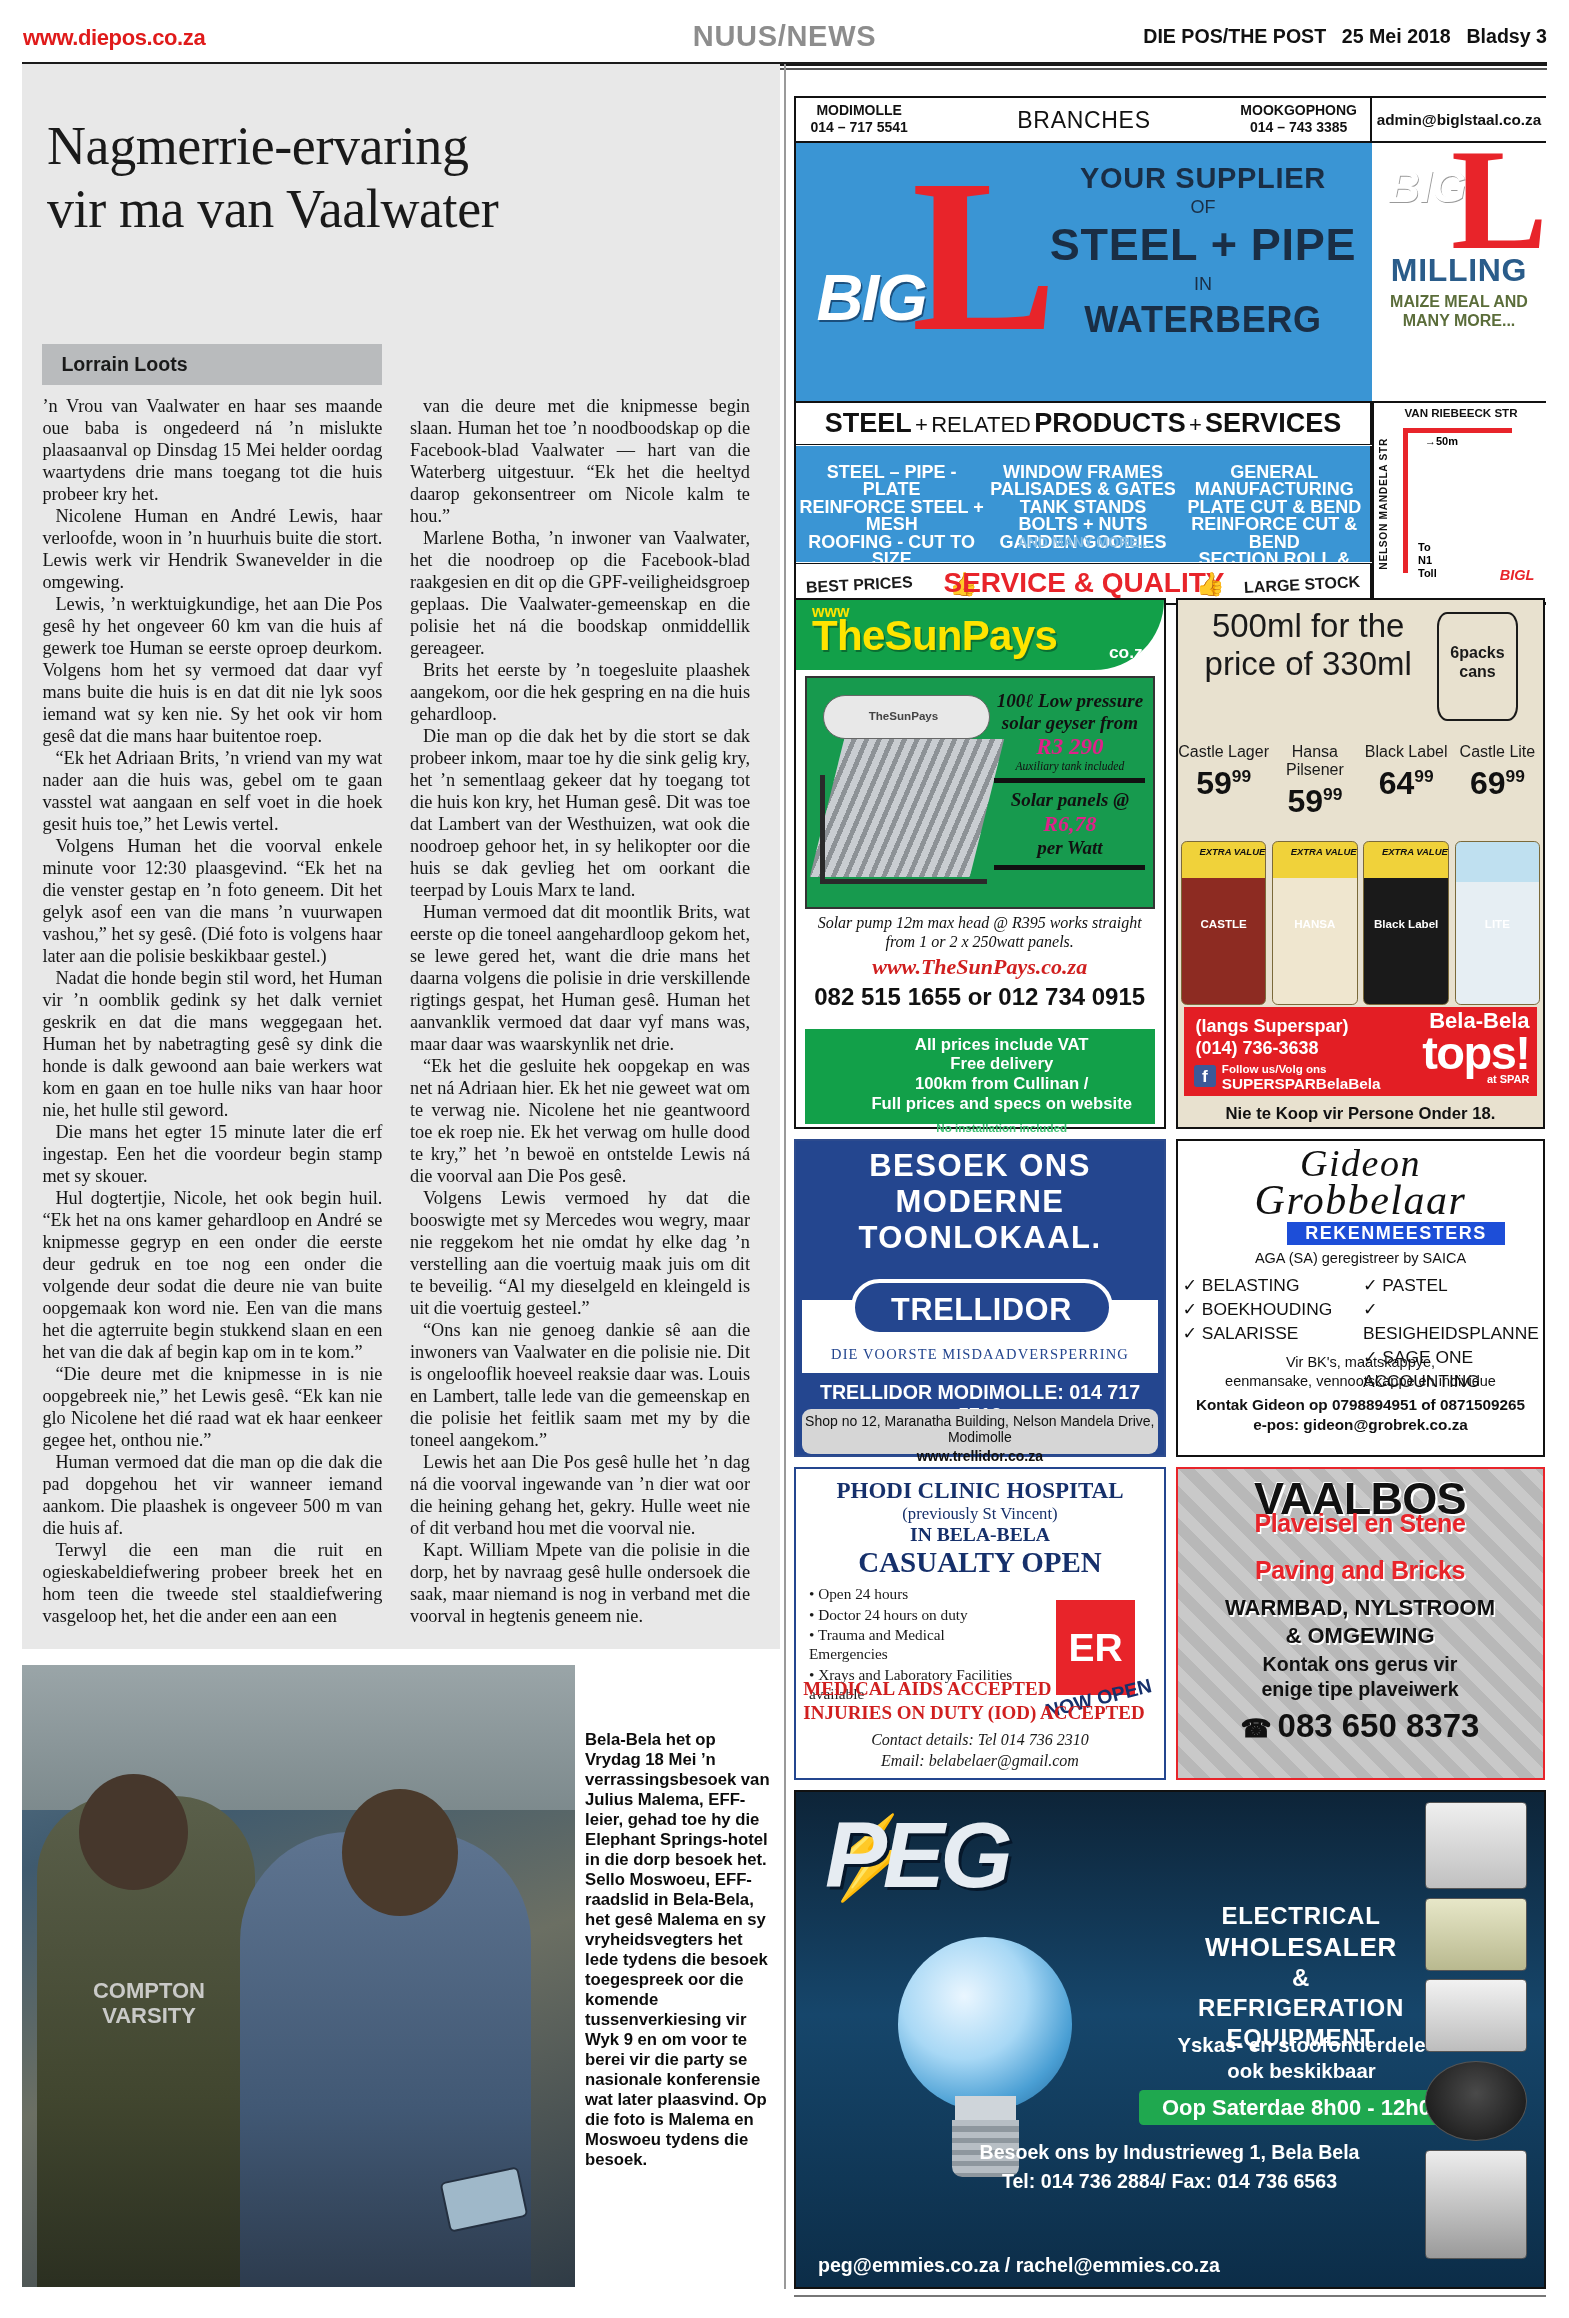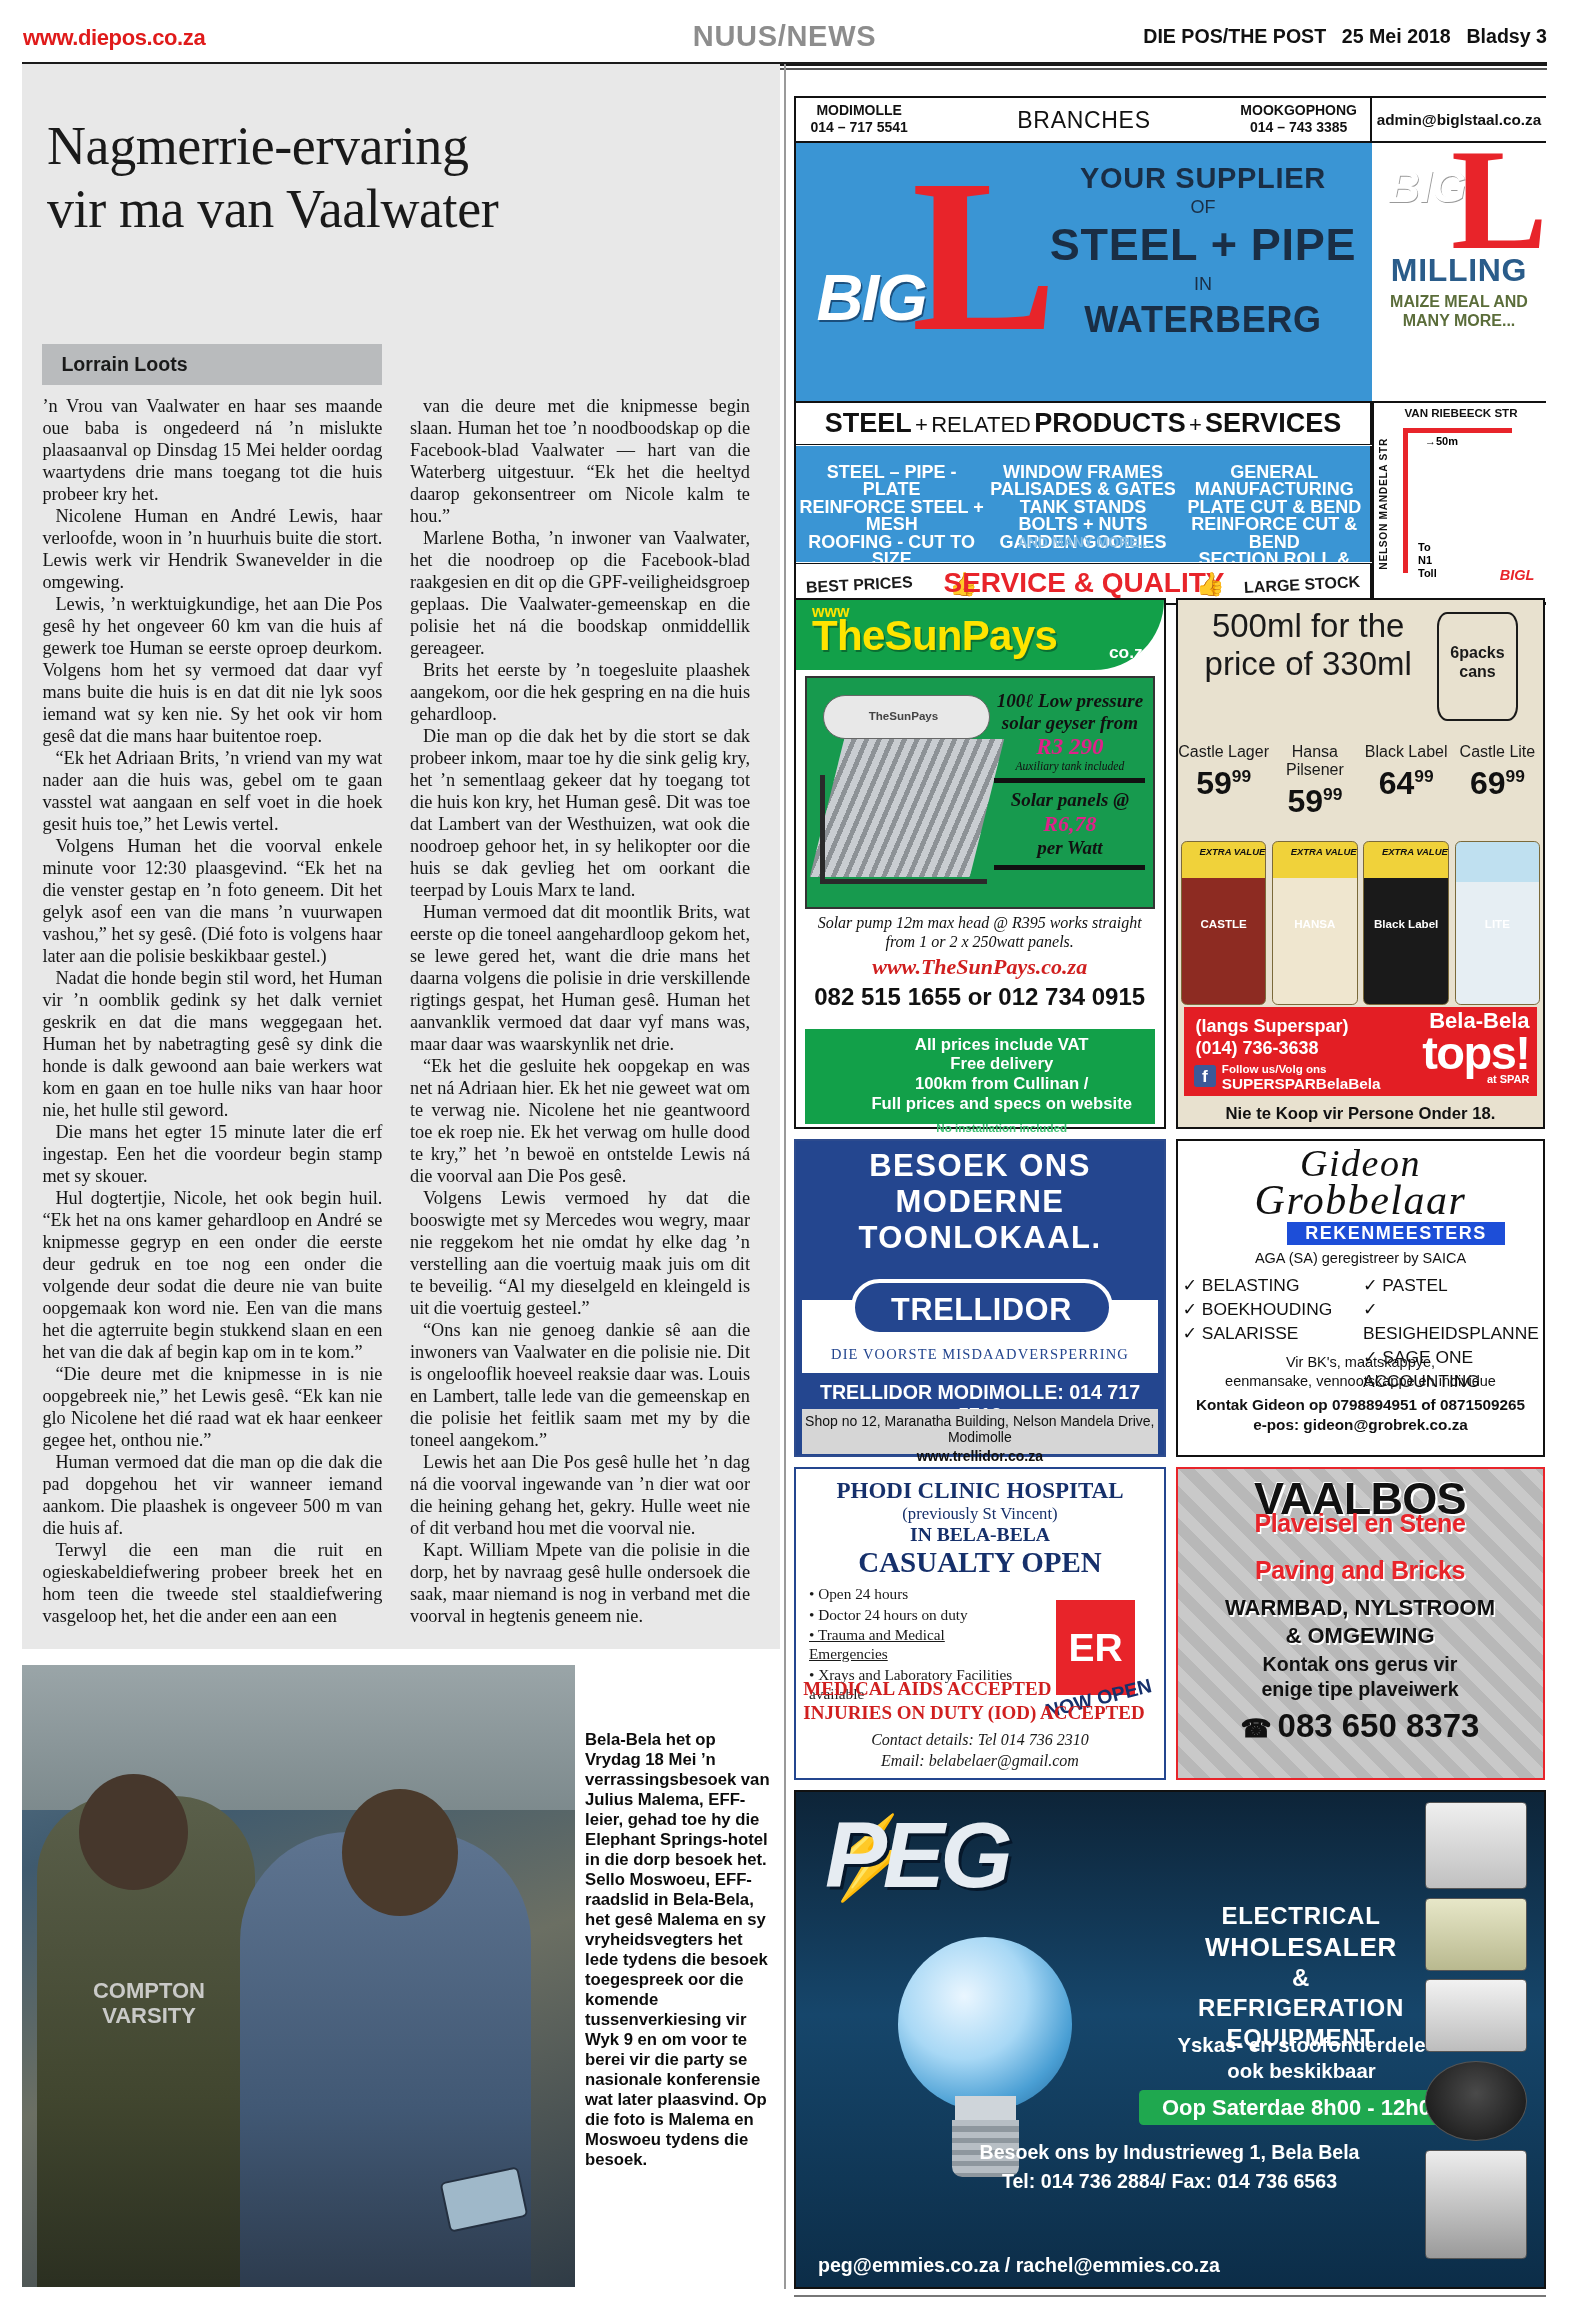--- a/index.html
+++ b/index.html
@@ -223,21 +223,21 @@
   .tr-white { position:absolute; left:5.8px; top:159px; width:356px; height:73px; background:#fff;}
   .tr-pill { position:absolute; left:55px; top:138px; width:262px; height:57px; border:4.4px solid #fff;
              border-radius:29px; background:#24468f; }
   .tr-pill span { position:absolute; left:0; top:8.7px; width:253px; text-align:center; color:#fff;
                   font-size:30.5px; font-weight:bold; letter-spacing:0.7px;}
   .tr-sub { position:absolute; left:0; top:205px; width:368px; text-align:center;
             font-family:"Liberation Serif",serif; font-size:14.5px; color:#24468f; letter-spacing:1.1px;}
   .tr-phone { position:absolute; left:0; top:240px; width:368px; text-align:center; color:#fff;
               font-size:19.6px; font-weight:bold;}
   .tr-addr { position:absolute; left:5.8px; top:268px; width:356px; height:45px; background:#d6d6d6;
-             text-align:center; padding-top:4.4px;}
+             text-align:center; padding-top:4.4px;border-radius:9px;}
   .tr-addr .a1 { font-size:14px; color:#111; }
   .tr-addr .a2 { font-size:14px; color:#111; font-weight:bold; margin-top:2.9px;}
 
   
   #ad-gid { left:1176px; top:1139px; width:369px; height:318px; border:2.2px solid #111; background:#fff;}
   .gid-name { position:absolute; left:0; top:5.8px; width:365px; text-align:center;
               font-family:"Liberation Serif",serif; font-style:italic; color:#111; }
   .gid-name .g1 { font-size:38px; line-height:33px; letter-spacing:1.5px;}
   .gid-name .g2 { font-size:42px; line-height:41px; letter-spacing:1.5px;}
   .gid-rek { position:absolute; left:109px; top:81px; width:218px; height:23px; background:#1d4ed8;
@@ -622,21 +622,21 @@
 </div>
 
 <div class="ad" id="ad-phodi">
   <div class="ph-t1">PHODI CLINIC HOSPITAL</div>
   <div class="ph-t2">(previously St Vincent)</div>
   <div class="ph-t3">IN BELA-BELA</div>
   <div class="ph-t4">CASUALTY OPEN</div>
   <ul class="ph-list" id="phodi-list">
       <li style="list-style: none; margin-bottom: 1.5px;">• Open 24 hours</li>
       <li style="list-style: none; margin-bottom: 1.5px;">• Doctor 24 hours on duty</li>
-      <li style="list-style: none; margin-bottom: 1.5px; text-decoration: underline;">• Trauma and Medical Emergencies</li>
+      <li style="list-style: none; margin-bottom: 1.5px;">• Trauma and Medical Emergencies</li>
       <li style="list-style: none; margin-bottom: 1.5px;">• Xrays and Laboratory Facilities available</li>
     </ul>
   <div class="ph-er">ER</div>
   <div class="ph-now">NOW OPEN</div>
   <div class="ph-red1">MEDICAL AIDS ACCEPTED</div>
   <div class="ph-red2">INJURIES ON DUTY (IOD) ACCEPTED</div>
   <div class="ph-cont">
     <div>Contact details: Tel 014 736 2310</div>
     <div>Email: belabelaer@gmail.com</div>
   </div>

